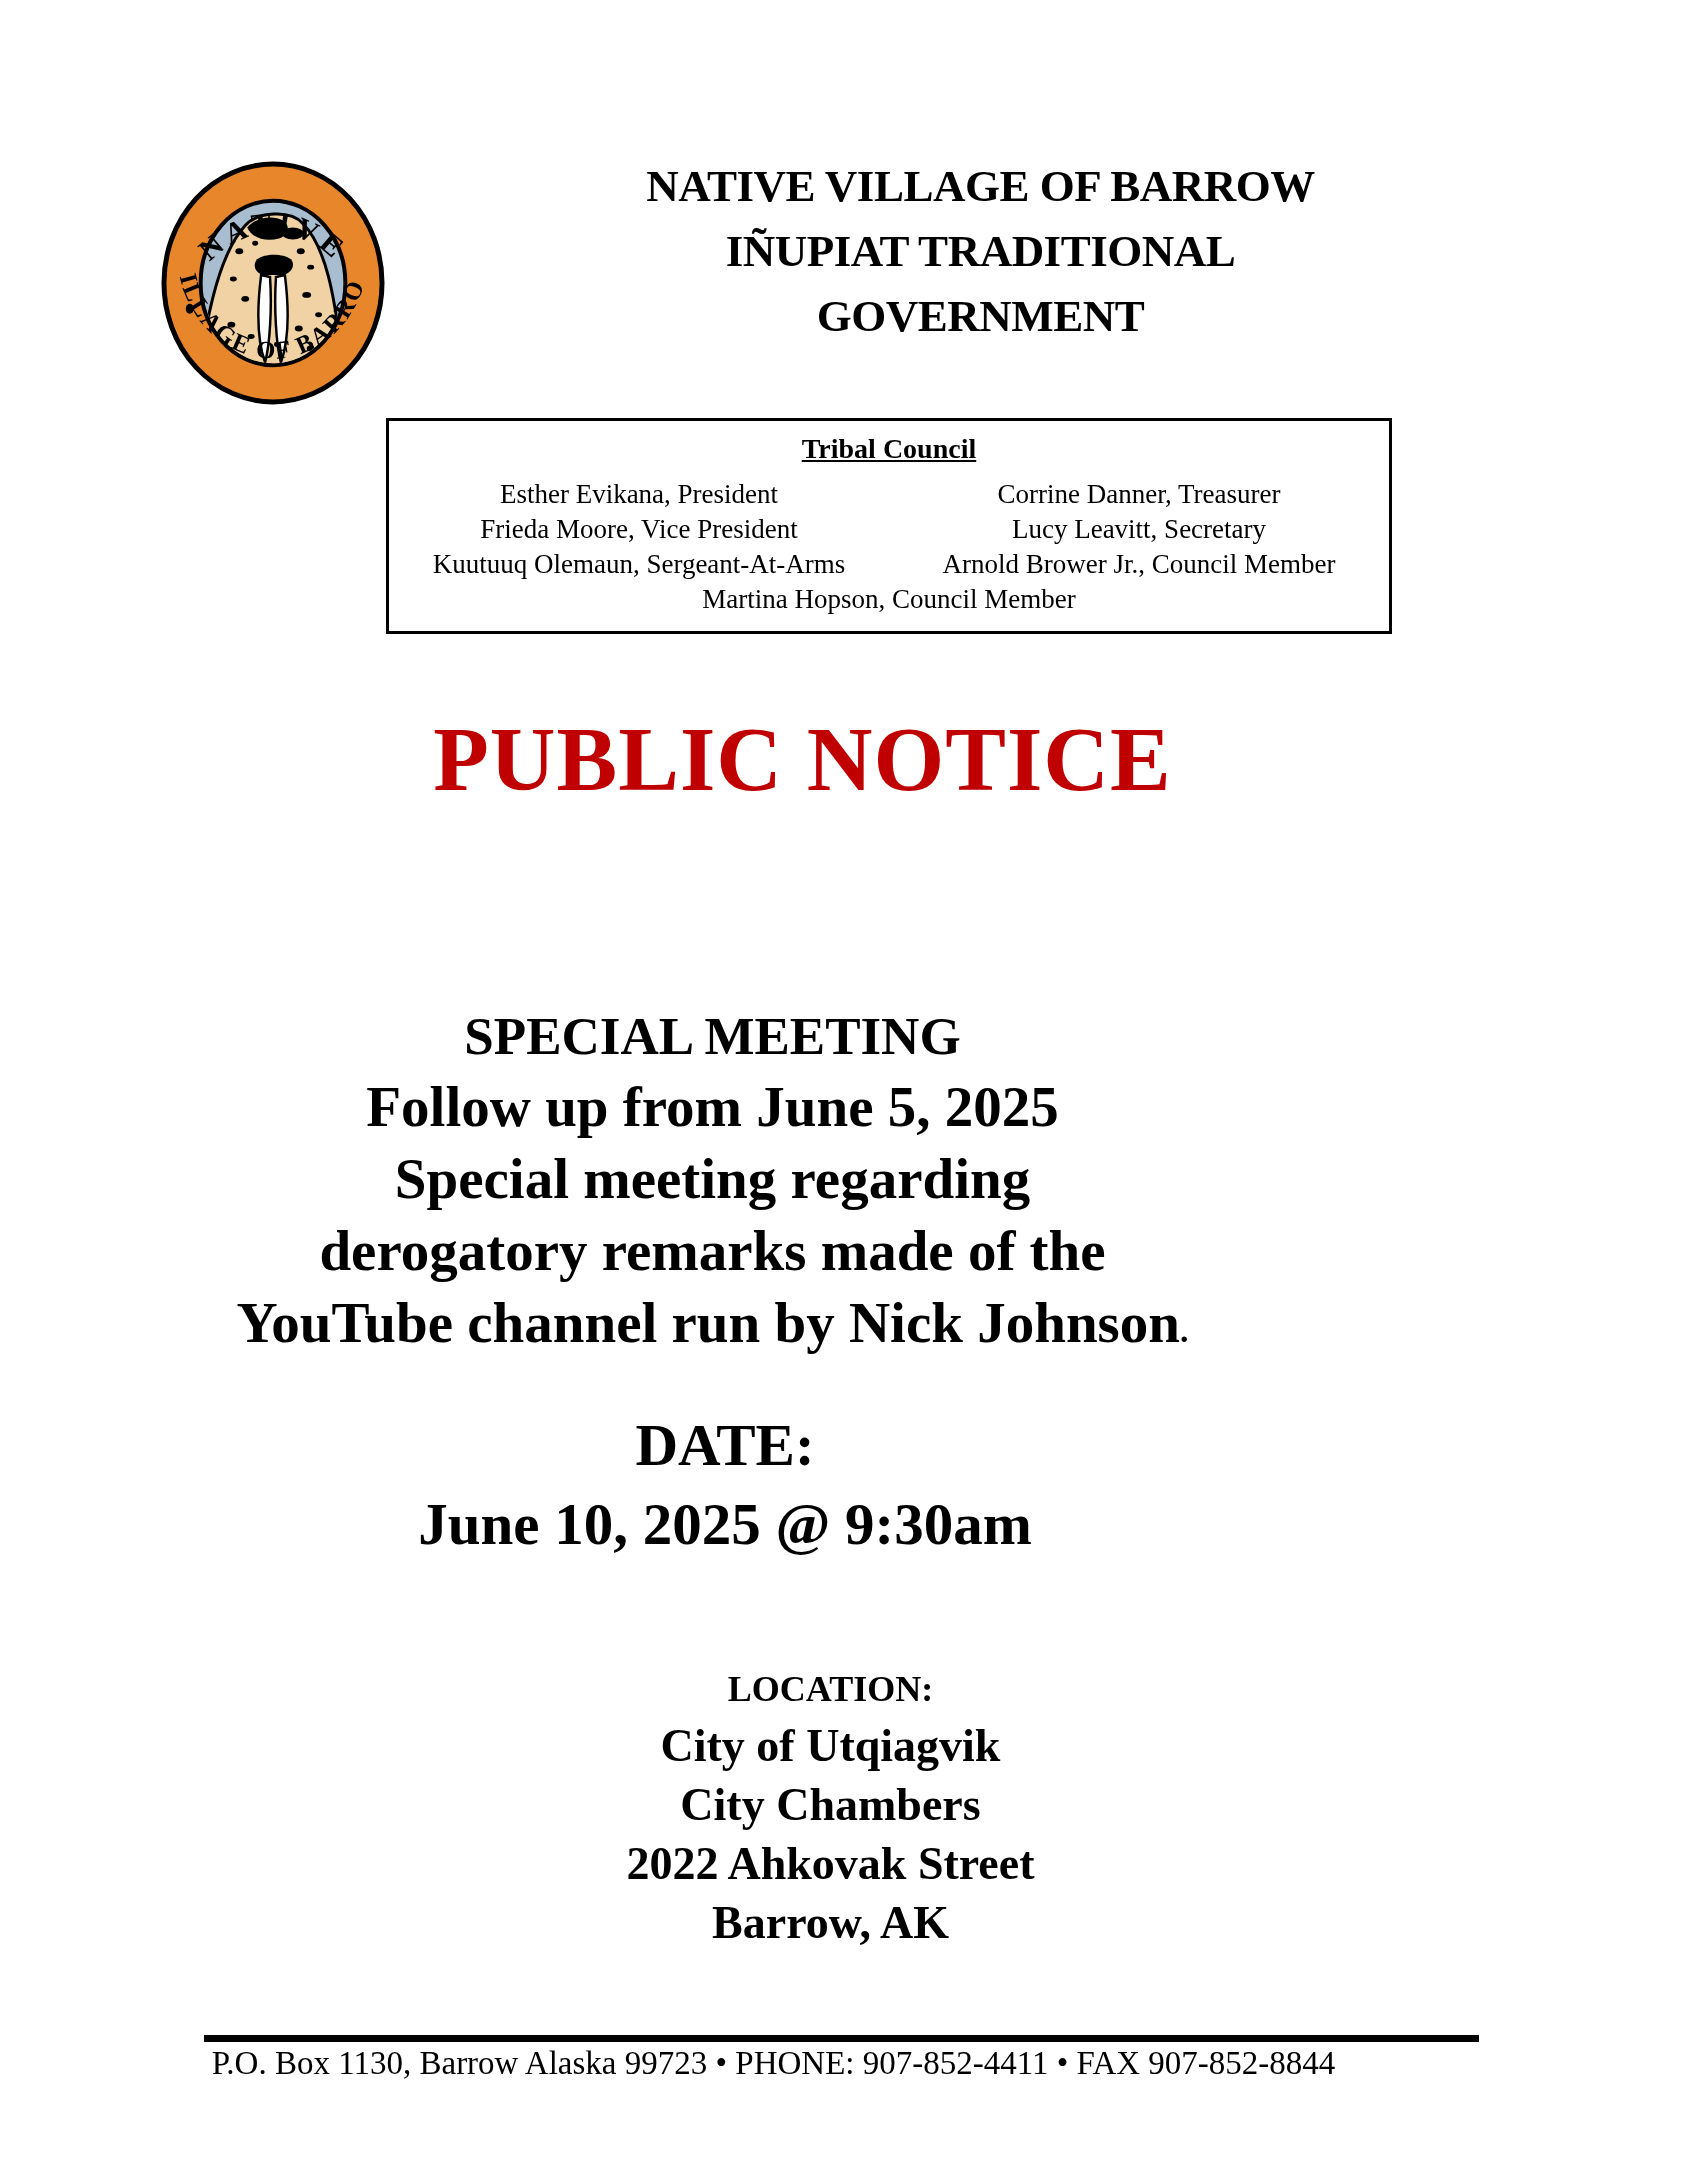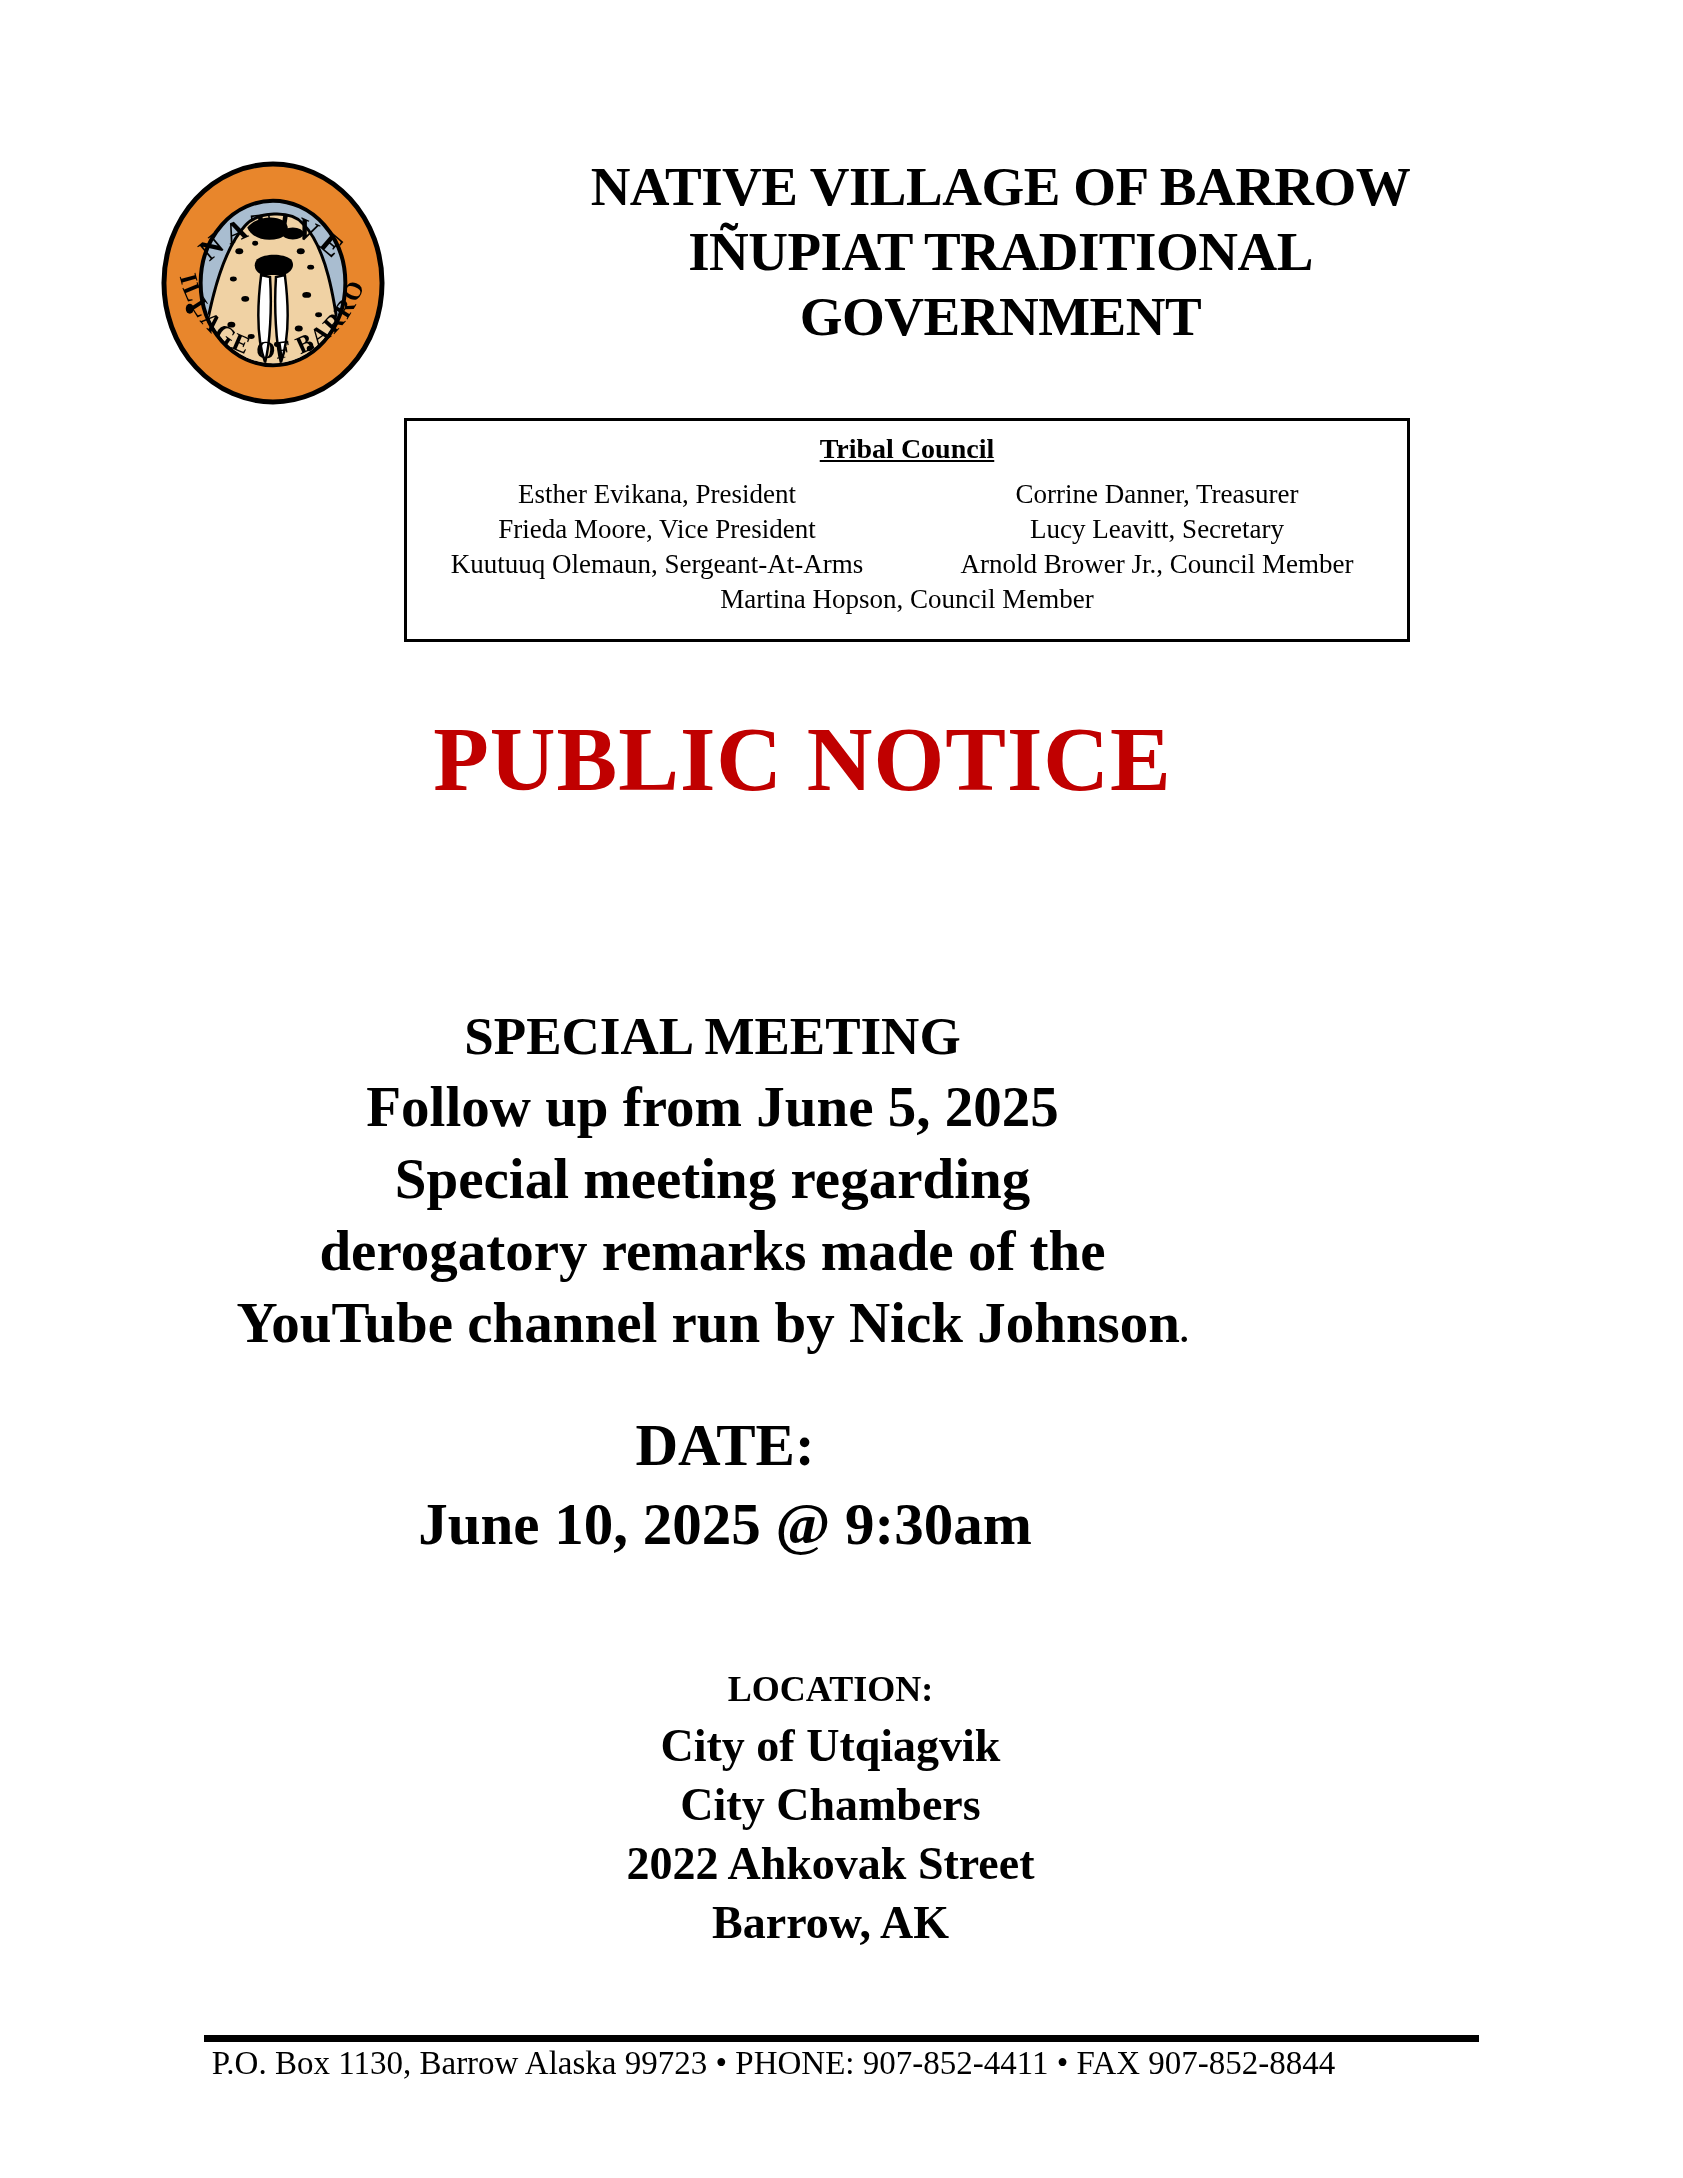--- a/index.html
+++ b/index.html
@@ -4,28 +4,28 @@
 <style>
   html,body { margin:0; padding:0; background:#ffffff; }
   .page {
     position:relative; width:1683px; height:2178px; background:#ffffff;
     font-family:"Liberation Serif", serif; color:#000; overflow:hidden;
   }
   .logo { position:absolute; left:160px; top:160px; width:226px; height:246px; }
   .logo svg { width:100%; height:100%; display:block; }
 
   .header {
-    position:absolute; left:436px; top:154px; width:1129px;
-    text-align:center; font-weight:bold; font-size:55px; line-height:65px;
+    position:absolute; left:416px; top:154px; width:1129px;
+    text-align:center; font-weight:bold; font-size:45px; line-height:65px;
     letter-spacing:-0.5px;
   }
 
   .council-box {
-    position:absolute; left:404px; top:418px; width:1000px;
-    border:3px solid #000; text-align:center; padding:12px 0 22px 0;
+    position:absolute; left:386px; top:418px; width:1000px;
+    border:3px solid #000; text-align:center; padding:12px 0 14px 0;
   }
   .council-title {
     display:inline-block; font-size:28px; font-weight:bold;
     text-decoration:underline; margin-bottom:12px;
   }
   .council-grid {
     display:grid; grid-template-columns:1fr 1fr;
     font-size:27px; line-height:35px;
   }
   .council-last { font-size:27px; line-height:35px; }

